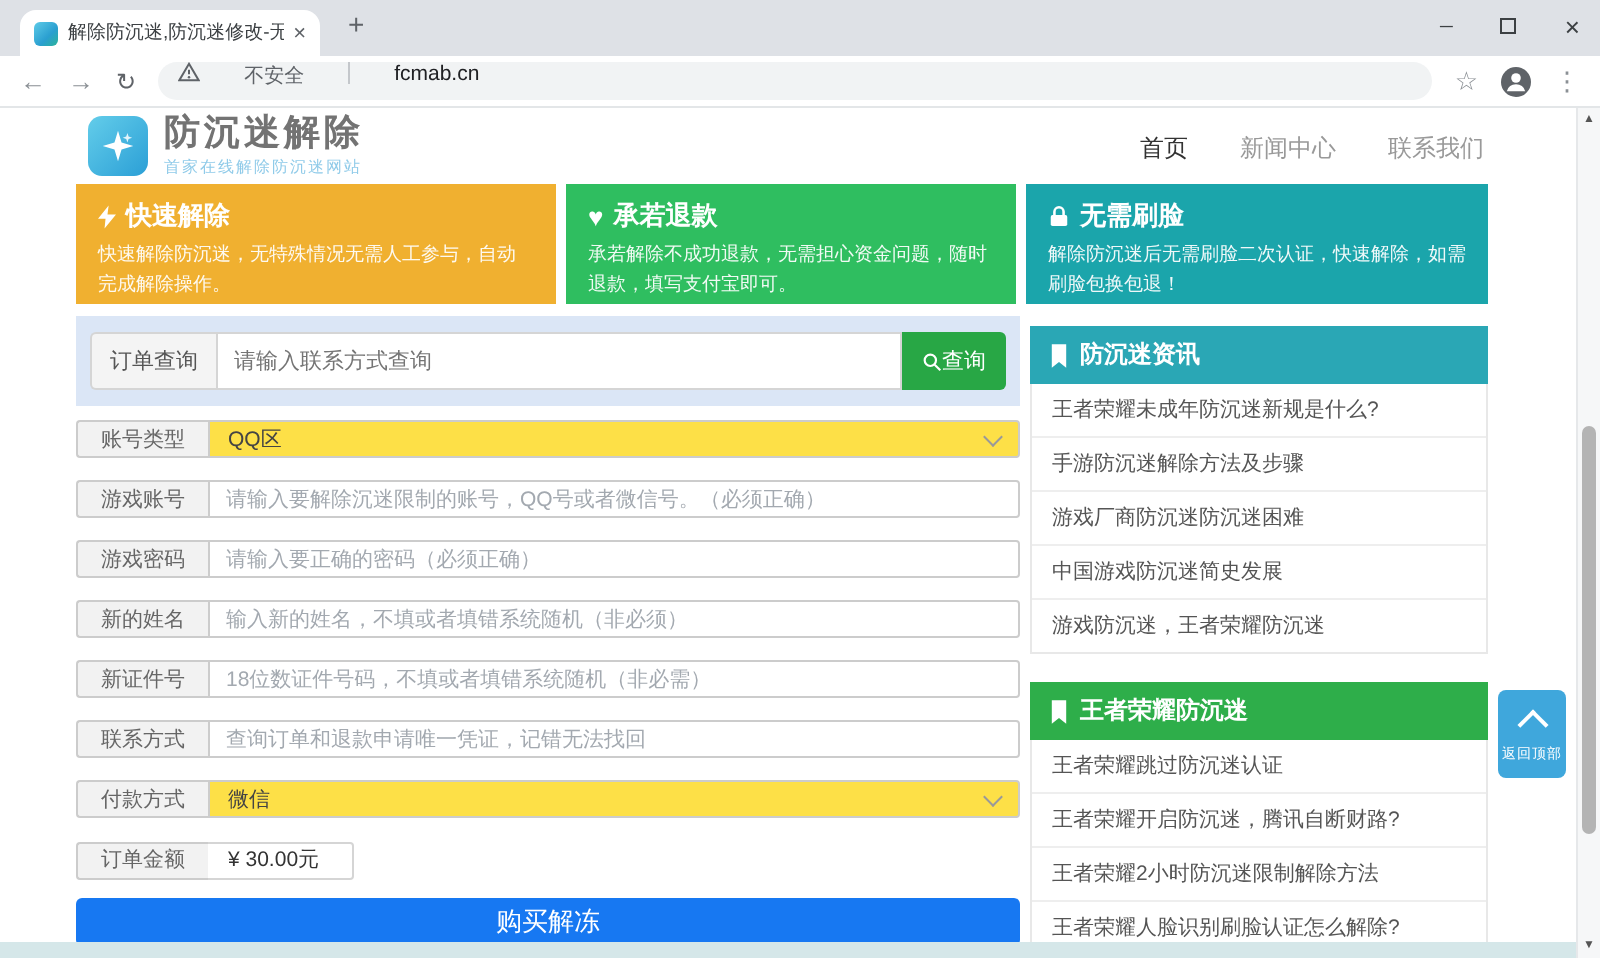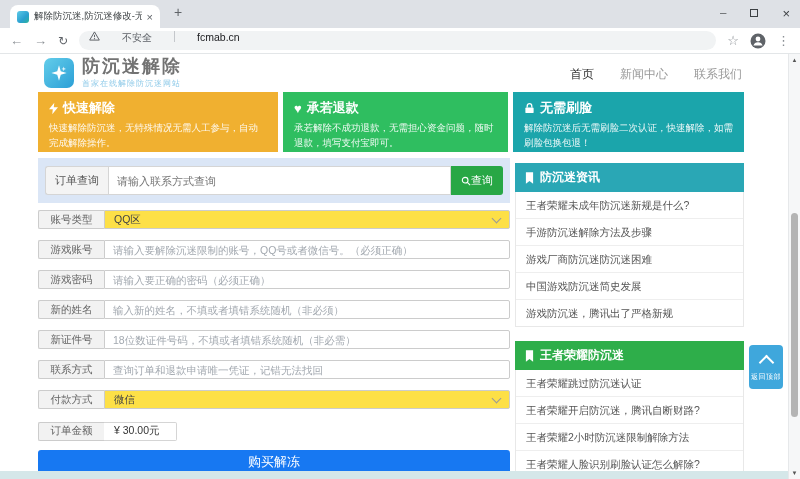--- a/index.html
+++ b/index.html
@@ -260,21 +260,21 @@
               <path d="M1 0 h8 v13 l-4 -3.2 -4 3.2 z" fill="#fff"></path>
             </svg>
           </span>
         <span>防沉迷资讯</span>
       </div>
       <div class="panel-body">
         <div class="panel-item">王者荣耀未成年防沉迷新规是什么?</div>
         <div class="panel-item">手游防沉迷解除方法及步骤</div>
         <div class="panel-item">游戏厂商防沉迷防沉迷困难</div>
         <div class="panel-item">中国游戏防沉迷简史发展</div>
-        <div class="panel-item">游戏防沉迷，腾讯出了严格新规</div>
+        <div class="panel-item">游戏防沉迷，王者荣耀防沉迷</div>
       </div>
       <div class="panel-header ph-green">
         <span>
             <svg width="9" height="12" viewBox="0 0 10 13">
               <path d="M1 0 h8 v13 l-4 -3.2 -4 3.2 z" fill="#fff"></path>
             </svg>
           </span>
         <span>王者荣耀防沉迷</span>
       </div>
       <div class="panel-body">

